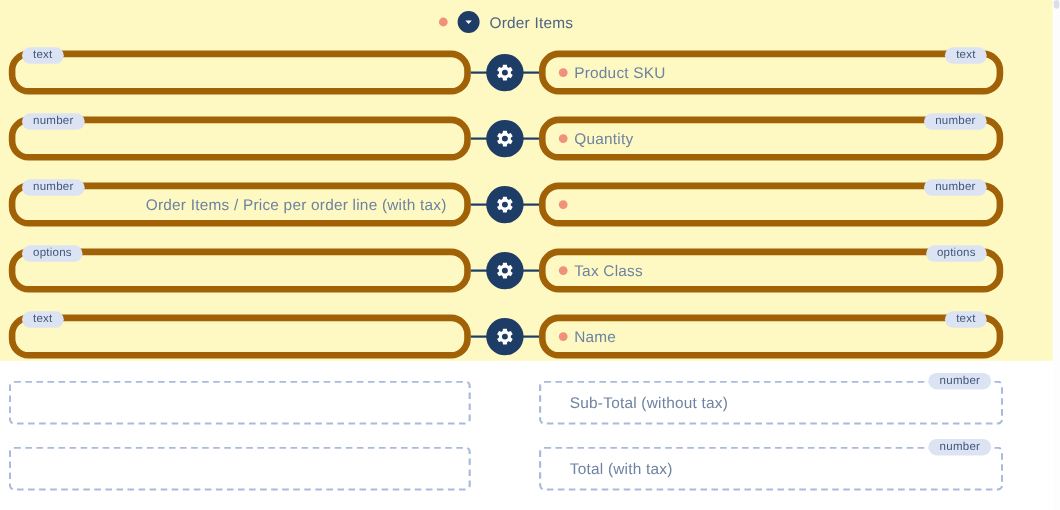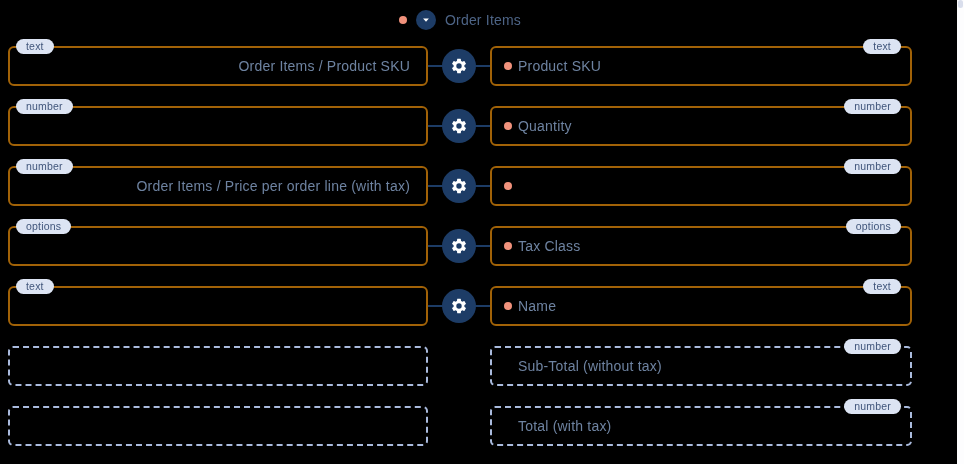--- a/index.html
+++ b/index.html
@@ -1,19 +1,19 @@
 <!DOCTYPE html>
 <html><head>
 <meta charset="utf-8">
 <style>
   * { margin:0; padding:0; box-sizing:border-box; }
   html,body { width:964px; height:464px; }
   body { font-family:"Liberation Sans", sans-serif; overflow:hidden; }
 
-  .canvas { position:relative; width:964px; height:464px; background:#000000; }
+  .canvas { position:relative; width:964px; height:328px; background:#fef9c3; }
 
   
   .header {
     position:relative; height:32px; padding-top:7px;
     display:flex; align-items:center; justify-content:center; gap:9px;
     left:-22px;
   }
   .dot {
     width:8px; height:8px; border-radius:50%;
     background:#f0917b; flex:0 0 8px;
@@ -25,21 +25,21 @@
   }
   .collapse-btn svg { display:block; }
   .header-label { font-size:14px; color:#4d6486; letter-spacing:.2px; }
 
   
   .rows { padding-top:4px; }
   .row { height:60px; display:flex; align-items:center; }
 
   .field-box {
     position:relative; height:40px;
-    border:2px solid #a16207; border-radius:6px;
+    border:6px solid #a16207; border-radius:18px;
     display:flex; align-items:center;
     background:transparent;
   }
   .field-box.source {
     margin-left:8px; width:420px;
     justify-content:flex-end; padding-right:16px;
   }
   .field-box.target {
     width:422px; padding-left:12px; gap:6px;
   }
@@ -101,21 +101,20 @@
       </span>
     </button>
     <span class="header-label">Order Items</span>
   </div>
 
   <div class="rows">
 
     <div class="row">
       <div class="field-box source">
         <span class="badge badge-left">text</span>
-        <span class="field-label">Order Items / Product SKU</span>
       </div>
       <div class="connector">
         <div class="connector-line"></div>
         <button class="gear-btn">
           <span class="gear-icon">
             <svg width="18" height="18" viewBox="0 0 24 24">
                 <path fill="#ffffff" d="M19.14 12.94c.04-.3.06-.61.06-.94s-.02-.64-.07-.94l2.03-1.58a.49.49 0 0 0 .12-.61l-1.92-3.32a.49.49 0 0 0-.59-.22l-2.39.96c-.5-.38-1.03-.7-1.62-.94l-.36-2.54a.48.48 0 0 0-.48-.41h-3.84c-.24 0-.43.17-.47.41l-.36 2.54c-.59.24-1.13.57-1.62.94l-2.39-.96a.49.49 0 0 0-.59.22L2.74 8.87c-.12.21-.08.47.12.61l2.03 1.58c-.05.3-.09.63-.09.94s.02.64.07.94l-2.03 1.58a.49.49 0 0 0-.12.61l1.92 3.32c.12.22.37.29.59.22l2.39-.96c.5.38 1.03.7 1.62.94l.36 2.54c.05.24.24.41.48.41h3.84c.24 0 .44-.17.47-.41l.36-2.54c.59-.24 1.13-.56 1.62-.94l2.39.96c.22.08.47 0 .59-.22l1.92-3.32a.49.49 0 0 0-.12-.61l-2.01-1.58zM12 15.6A3.6 3.6 0 1 1 12 8.4a3.6 3.6 0 0 1 0 7.2z"></path>
               </svg>
           </span>
         </button>

